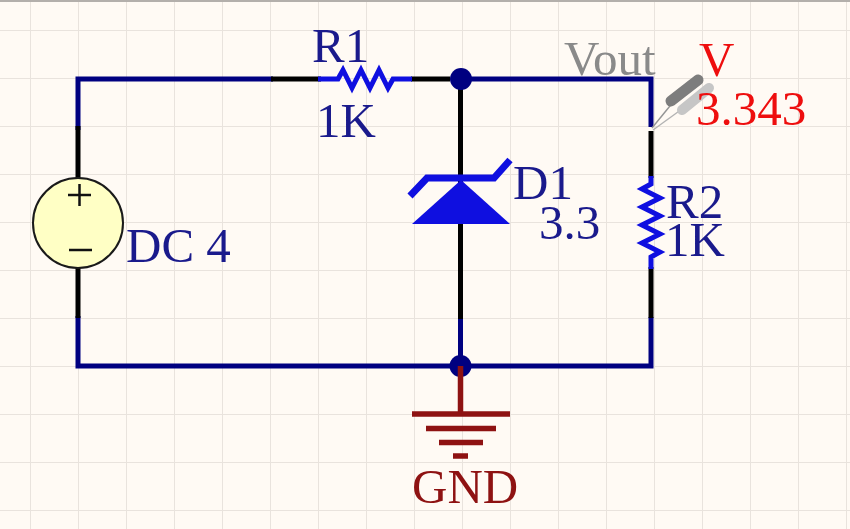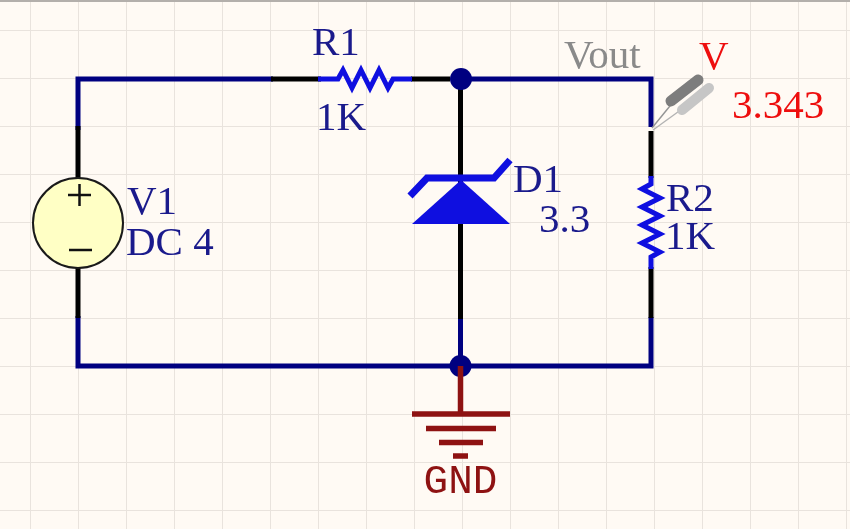--- a/index.html
+++ b/index.html
@@ -15,28 +15,28 @@
     background-position:30px 30px;
     font-family:"Liberation Serif", serif;
   }
   .top-edge{
     position:absolute;left:0;top:0;width:850px;height:2px;
     background:#b3afab;
   }
   svg.sch{position:absolute;left:0;top:0;}
   .lbl{
     position:absolute;
-    font-size:41px;
+    font-size:49px;
     line-height:1;
     white-space:nowrap;
     color:#1a1a8c;
   }
   .lbl.gray{color:#8a8a8a;font-family:Liberation Serif, serif;}
   .lbl.red{color:#ee0e0e;}
-  .lbl.darkred{color:#8e1212;font-family:Liberation Mono, monospace;}
+  .lbl.darkred{color:#8e1212;}
   .lbl.center{text-align:center;}
 </style>
 </head>
 <body>
 
 <div id="canvas">
   <div class="top-edge"></div>
 
   <svg class="sch" width="850" height="529" viewBox="0 0 850 529">
 
@@ -90,28 +90,27 @@
       <line x1="653" y1="130" x2="682" y2="109" stroke="#b3b3b3" stroke-width="1.4"></line>
       <line x1="652" y1="128" x2="674" y2="101" stroke="#949494" stroke-width="1.4"></line>
       <line x1="682" y1="110" x2="709" y2="88" stroke="#c6c6c6" stroke-width="10" stroke-linecap="round"></line>
       <line x1="671" y1="101" x2="698" y2="80" stroke="#7d7d7d" stroke-width="11" stroke-linecap="round"></line>
     </g>
   </svg>
 
   <div class="lbl" style="left:312px;top:21px">R1</div>
   <div class="lbl" style="left:316px;top:96px">1K</div>
 
-  <div class="lbl" style="left:127px;top:180px">V1</div>
   <div class="lbl" style="left:126px;top:221px">DC 4</div>
 
   <div class="lbl" style="left:513px;top:158px">D1</div>
   <div class="lbl" style="left:539px;top:198px">3.3</div>
 
   <div class="lbl" style="left:666px;top:177px">R2</div>
   <div class="lbl" style="left:665px;top:215px">1K</div>
 
   <div class="lbl gray" style="left:564px;top:34px">Vout</div>
 
   <div class="lbl red" style="left:699px;top:35px">V</div>
-  <div class="lbl red" style="left:732px;top:84px">3.343</div>
+  <div class="lbl red" style="left:696px;top:84px">3.343</div>
 
   <div class="lbl darkred center" style="left:412px;top:462px;width:97px">GND</div>
 </div>
 
 </body></html>

